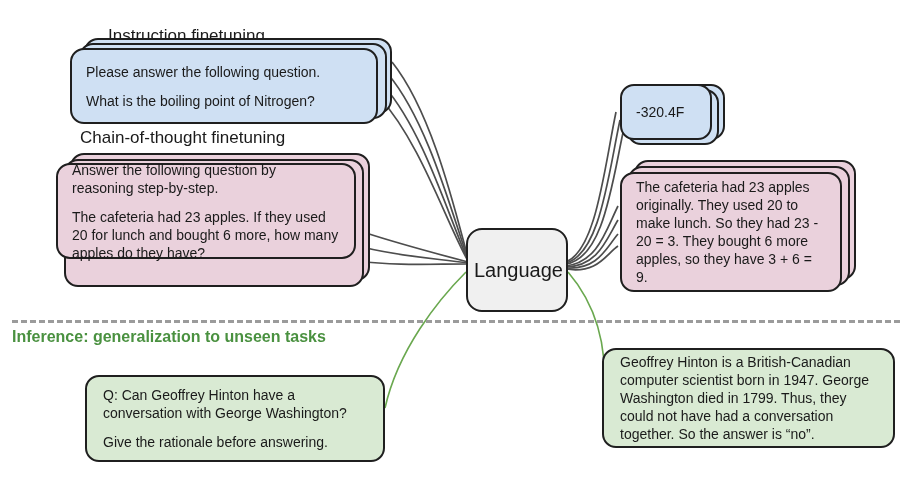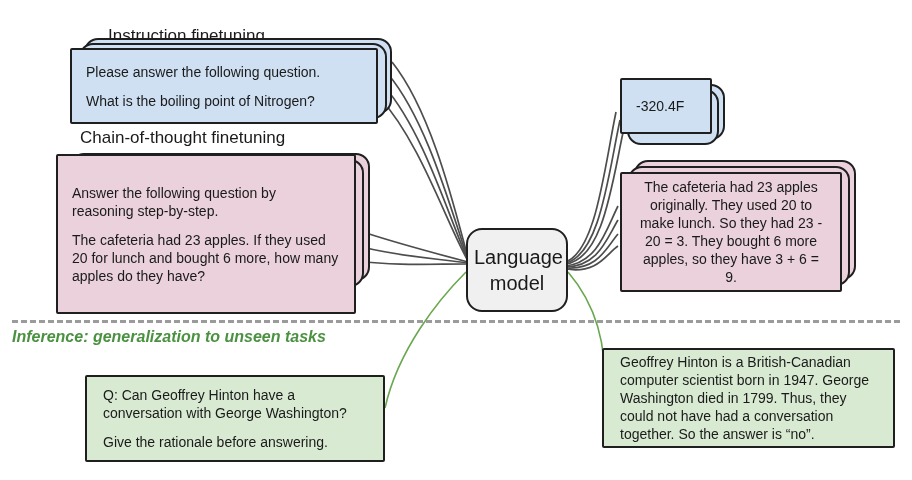--- a/index.html
+++ b/index.html
@@ -2,21 +2,21 @@
 <html><head>
 <meta charset="utf-8">
 <style>
   html,body{margin:0;padding:0;background:#ffffff;}
   body{width:912px;height:480px;position:relative;overflow:hidden;
        font-family:"Liberation Sans","DejaVu Sans",sans-serif;color:#1a1a1a;}
   #stage{position:absolute;left:0;top:0;width:912px;height:480px;}
 
   svg.links{position:absolute;left:0;top:0;width:912px;height:480px;pointer-events:none;}
 
-  .card{position:absolute;box-sizing:border-box;border:2px solid #1f1f1f;border-radius:2px;}
+  .card{position:absolute;box-sizing:border-box;border:2px solid #1f1f1f;border-radius:14px;}
   .card .body{position:absolute;left:0;top:0;right:0;bottom:0;
               display:flex;flex-direction:column;justify-content:center;
               box-sizing:border-box;padding:10px 14px;}
   .card p{margin:0;}
   .card p + p{margin-top:11px;}
 
   .blue{background:#cfe0f3;}
   .pink{background:#ead1dc;}
   .green{background:#d9ead3;}
   .grey{background:#f0f0f0;}
@@ -24,21 +24,21 @@
   .shadowcard{position:absolute;box-sizing:border-box;border:2px solid #1f1f1f;border-radius:14px;}
 
   .heading{position:absolute;font-size:17px;color:#1a1a1a;white-space:nowrap;}
 
   .divider{position:absolute;left:12px;top:320px;width:888px;height:0;
            border-top:3px dashed #9b9b9b;}
 
   .lbl-ft{position:absolute;left:35px;top:293px;font-style:italic;font-weight:bold;
           font-size:16px;white-space:nowrap;color:#1a1a1a;}
   .lbl-ft .tasks{color:#3c6fbe;font-size:13px;font-weight:bold;font-style:italic;}
-  .lbl-inf{position:absolute;left:12px;top:328px;font-style:italic;font-weight:bold;
+  .lbl-inf{position:absolute;left:12px;top:328px;font-weight:bold;
            font-size:16px;white-space:nowrap;color:#4a9140;}
   .t14{font-size:14px;line-height:18px;}
   .lm-label{font-size:20px;line-height:26px;text-align:center;width:100%;}
 </style>
 </head>
 <body>
 
 <div id="stage">
 
   <svg class="links" viewBox="0 0 912 480">
@@ -74,45 +74,44 @@
   <div class="shadowcard blue" style="left:79px;top:43px;width:308px;height:76px;"></div>
   <div class="card blue" style="left:70px;top:48px;width:308px;height:76px;">
     <div class="body t14">
       <p>Please answer the following question.</p>
       <p>What is the boiling point of Nitrogen?</p>
     </div>
   </div>
 
   <div class="shadowcard pink" style="left:70px;top:153px;width:300px;height:128px;"></div>
   <div class="shadowcard pink" style="left:64px;top:159px;width:300px;height:128px;"></div>
-  <div class="card pink" style="left:56px;top:154px;width:300px;height:160px;">
+  <div class="card pink" style="left:56px;top:163px;width:300px;height:96px;">
     <div class="body t14">
       <p>Answer the following question by reasoning step-by-step.</p>
       <p>The cafeteria had 23 apples. If they used 20 for lunch and bought 6 more, how many apples do they have?</p>
     </div>
   </div>
 
   <div class="card grey" style="left:466px;top:228px;width:102px;height:84px;border-radius:16px;">
     <div class="body" style="padding:4px 6px;">
       <div class="lm-label">Language</div>
-      <div class="lm-label">model</div>
     </div>
   </div>
 
   <div class="shadowcard blue" style="left:633px;top:84px;width:92px;height:56px;"></div>
   <div class="shadowcard blue" style="left:627px;top:89px;width:92px;height:56px;"></div>
-  <div class="card blue" style="left:620px;top:78px;width:92px;height:56px;">
+  <div class="card blue" style="left:620px;top:84px;width:92px;height:56px;">
     <div class="body t14" style="padding:8px 14px;">
       <p>-320.4F</p>
     </div>
   </div>
 
   <div class="shadowcard pink" style="left:634px;top:160px;width:222px;height:120px;"></div>
   <div class="shadowcard pink" style="left:628px;top:166px;width:222px;height:120px;"></div>
-  <div class="card pink" style="left:620px;top:172px;width:222px;height:120px;text-align:center;">
+  <div class="card pink" style="left:620px;top:172px;width:222px;height:120px;">
     <div class="body t14" style="padding:8px 14px;">
       <p>The cafeteria had 23 apples originally. They used 20 to make lunch. So they had 23 - 20 = 3. They bought 6 more apples, so they have 3 + 6 = 9.</p>
     </div>
   </div>
 
   <div class="divider"></div>
   <div class="lbl-inf">Inference: generalization to unseen tasks</div>
 
   <div class="card green" style="left:85px;top:375px;width:300px;height:87px;">
     <div class="body t14" style="padding:9px 16px;">

